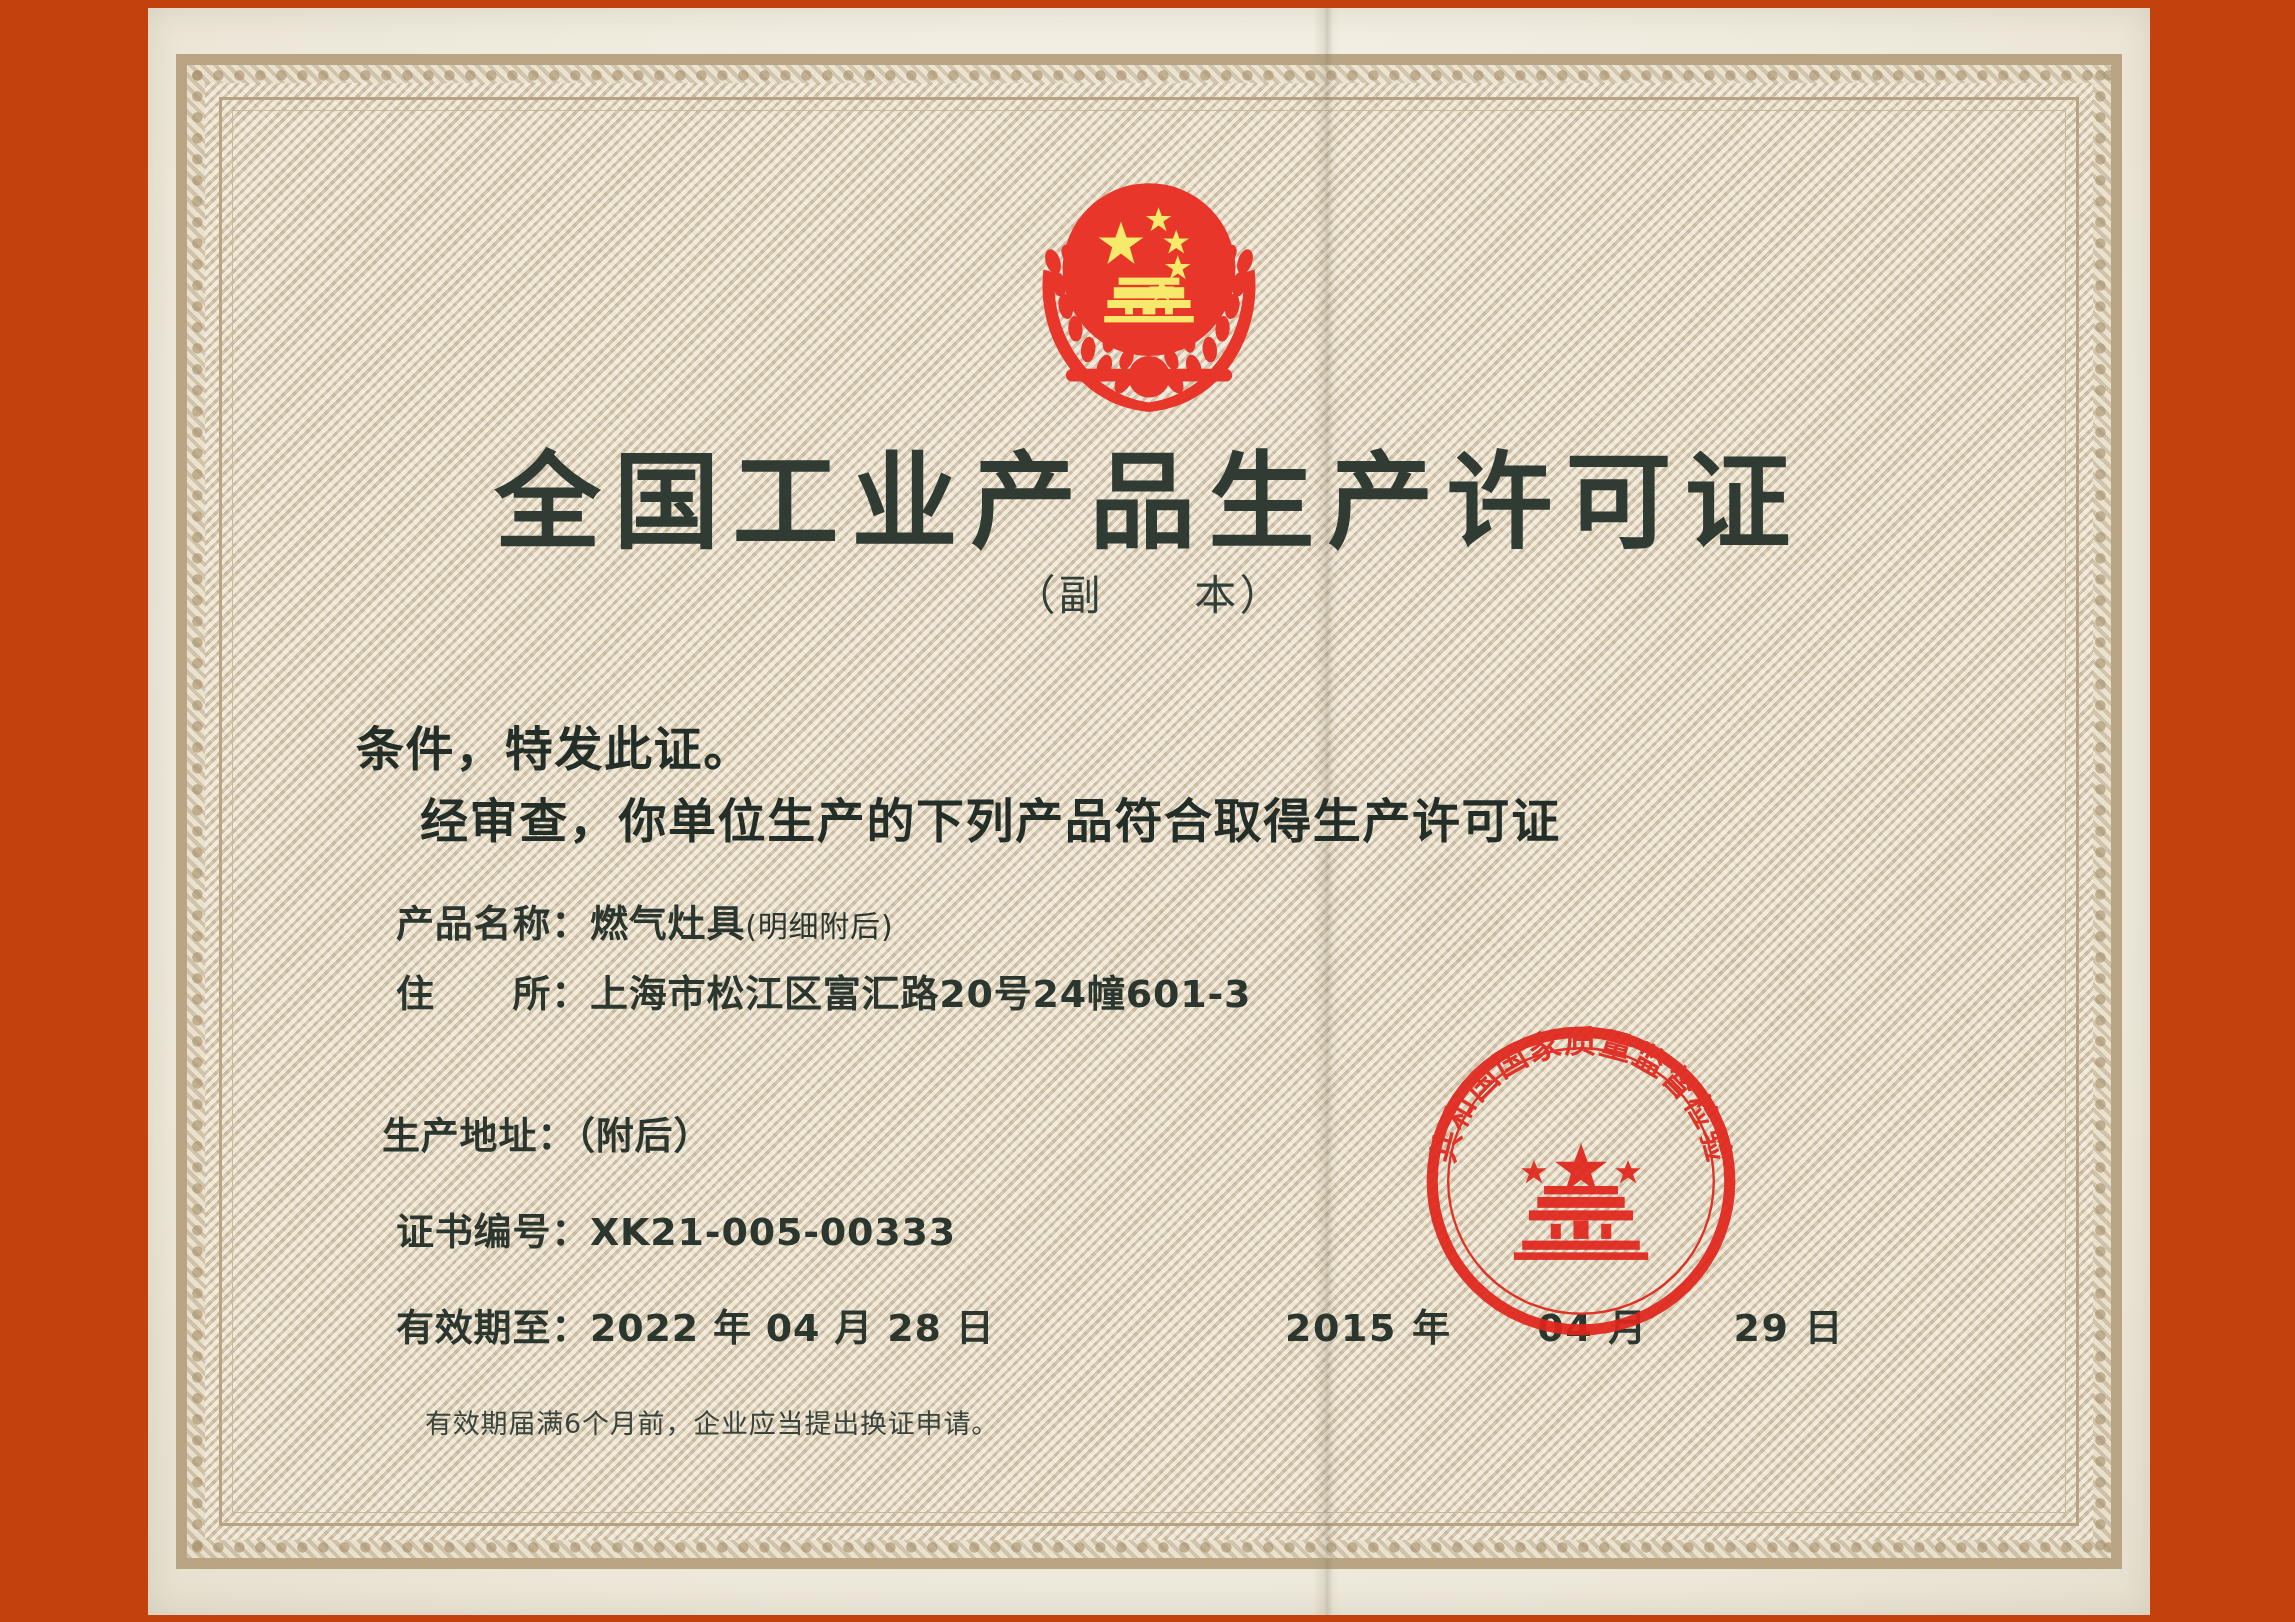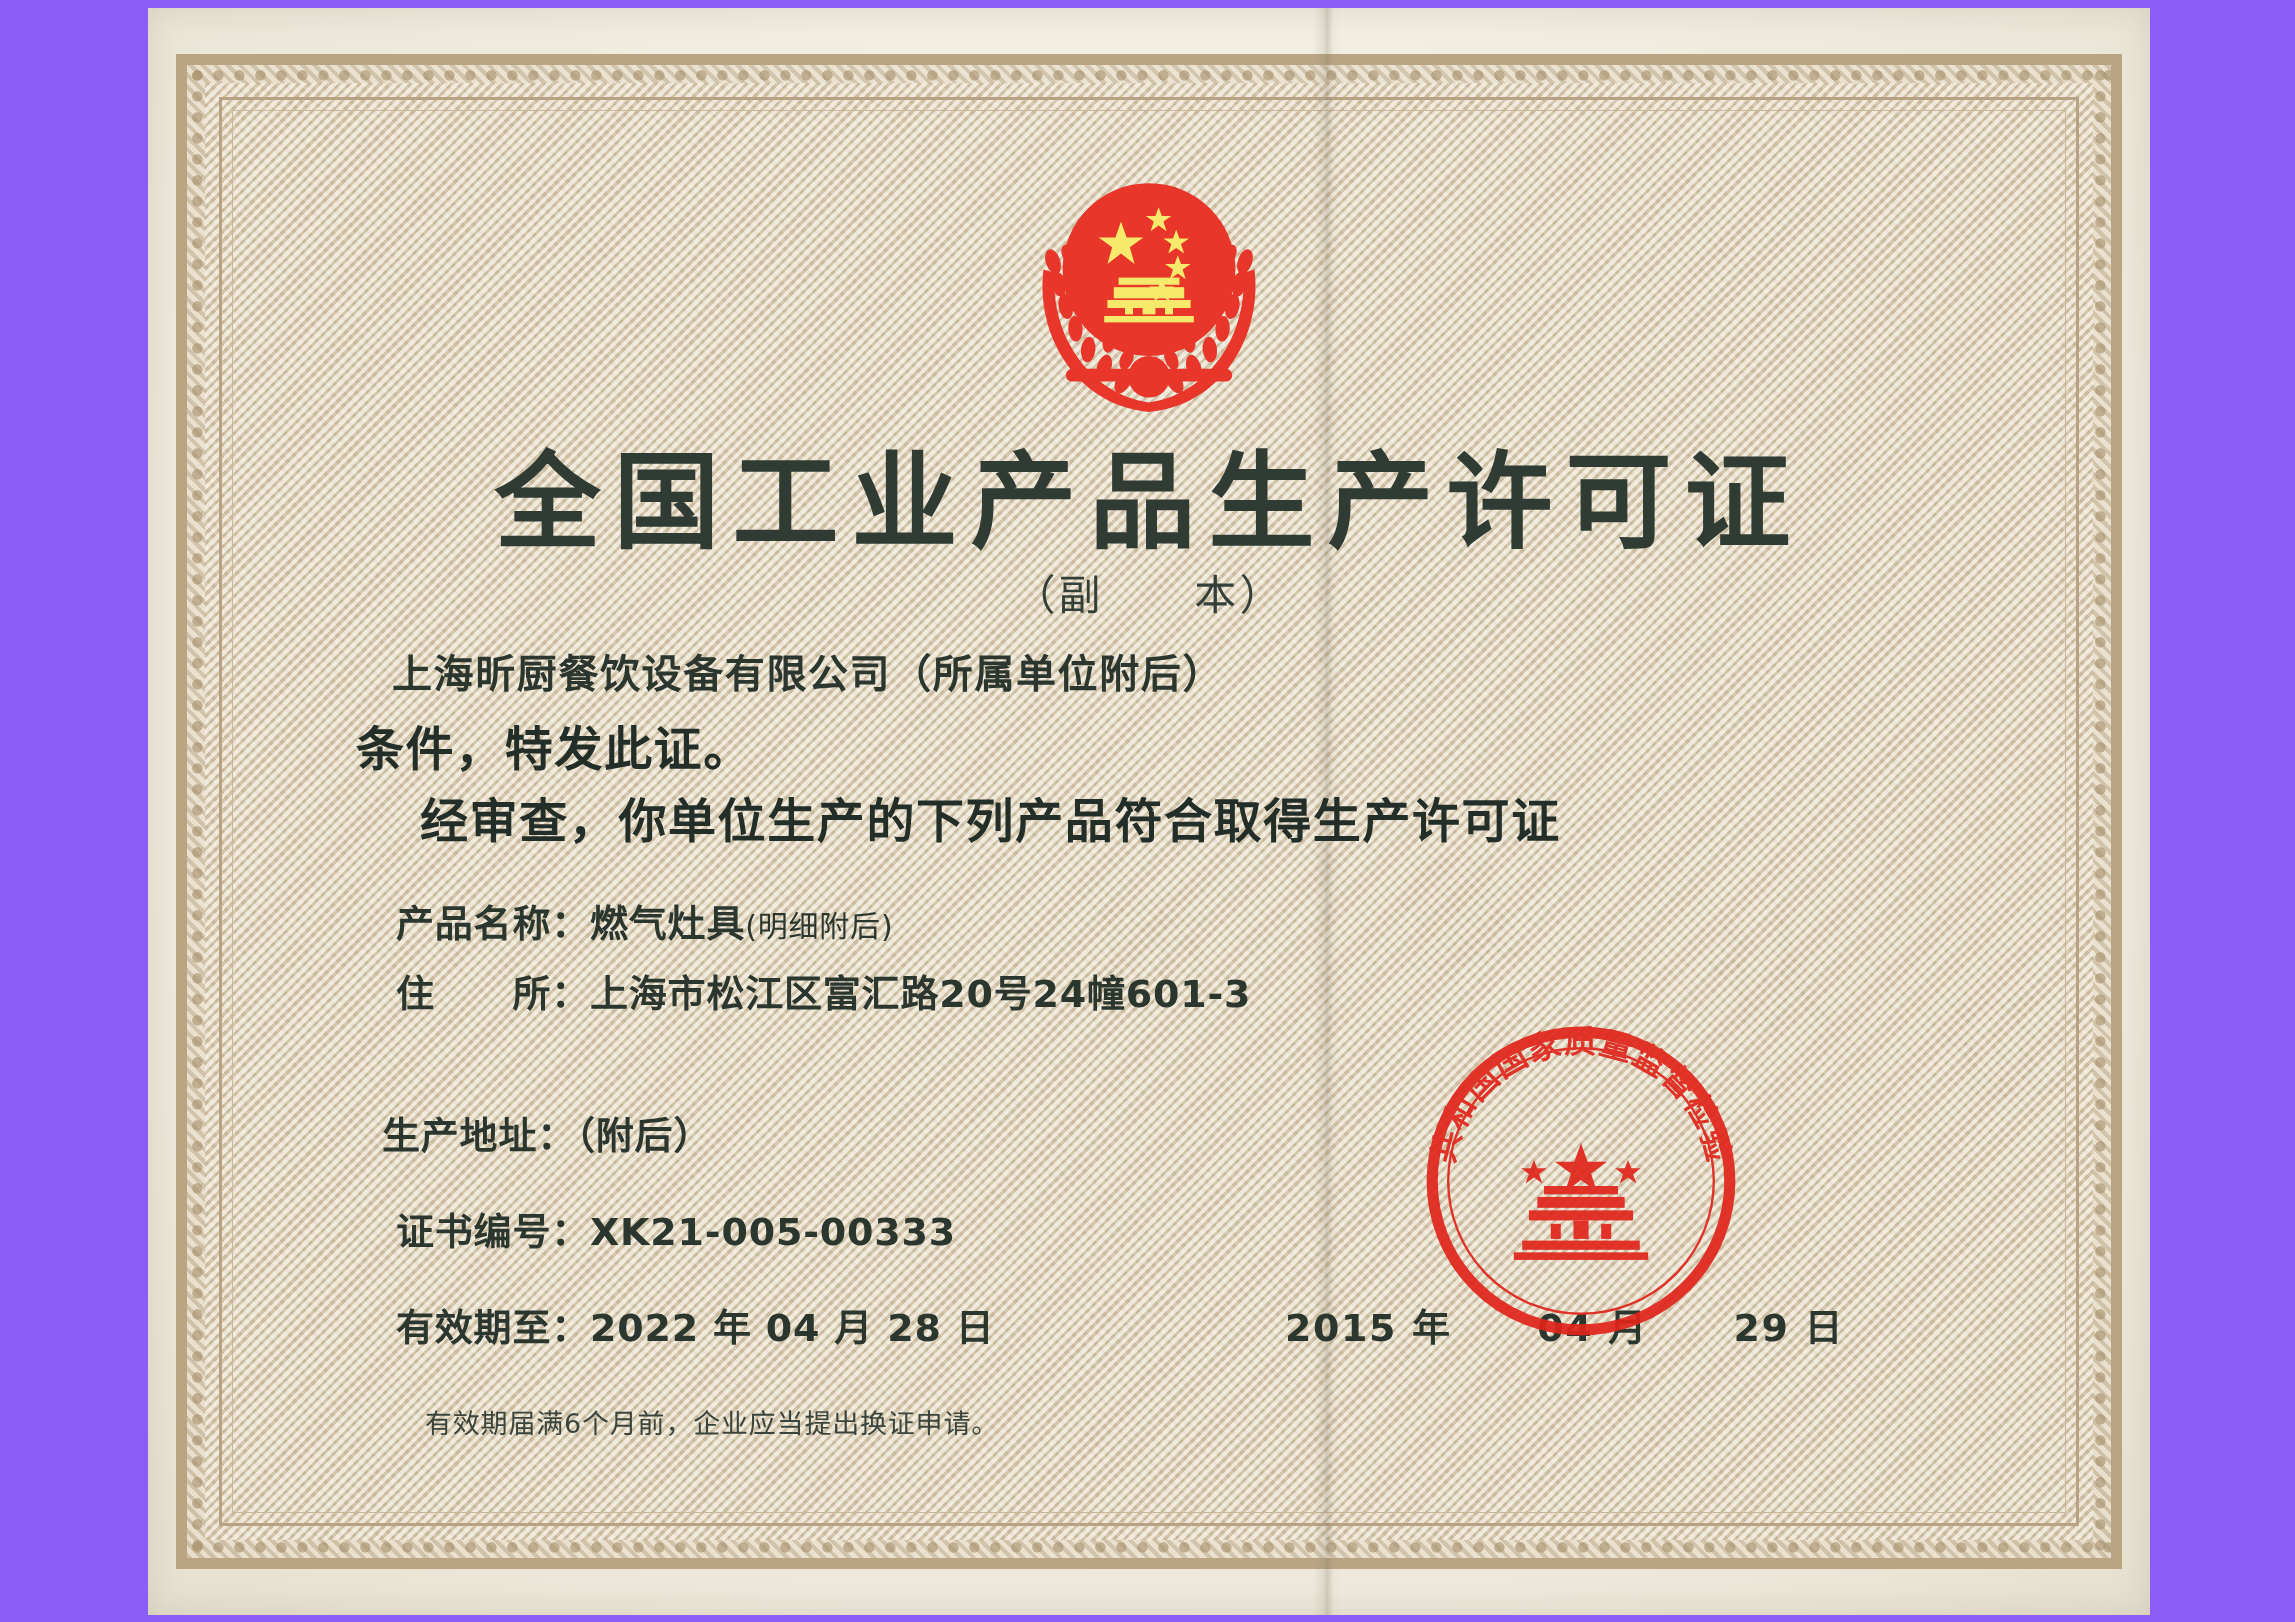--- a/index.html
+++ b/index.html
@@ -12,21 +12,21 @@
     height: 1623px;
     font-family: "DejaVu Sans", "Liberation Sans", sans-serif;
     overflow: hidden;
   }
 
   
   .scan {
     position: relative;
     width: 2295px;
     height: 1623px;
-    background: #8b5cf6;
+    background: #c2410c;
     overflow: hidden;
   }
 
   
   .paper {
     position: absolute;
     left: 148px;
     top: 8px;
     width: 2002px;
     height: 1607px;
@@ -343,21 +343,20 @@
             <rect x="130" y="164" width="10" height="14"></rect>
             <rect x="180" y="164" width="10" height="14"></rect>
             <rect x="104" y="180" width="112" height="8"></rect>
           </g>
         </svg>
       </div>
 
       <div class="title">全国工业产品生产许可证</div>
       <div class="subtitle">（副　　本）</div>
 
-      <div class="company">上海昕厨餐饮设备有限公司（所属单位附后）</div>
 
       <div class="statement">
         <div><span>条件，特发此证。</span></div>
         <div><span class="indent"></span><span>经审查，你单位生产的下列产品符合取得生产许可证</span></div>
       </div>
 
       <div class="field f-product">
         <span class="label">产品名称：</span><span class="value">燃气灶具</span><span class="small">(明细附后)</span>
       </div>
 

